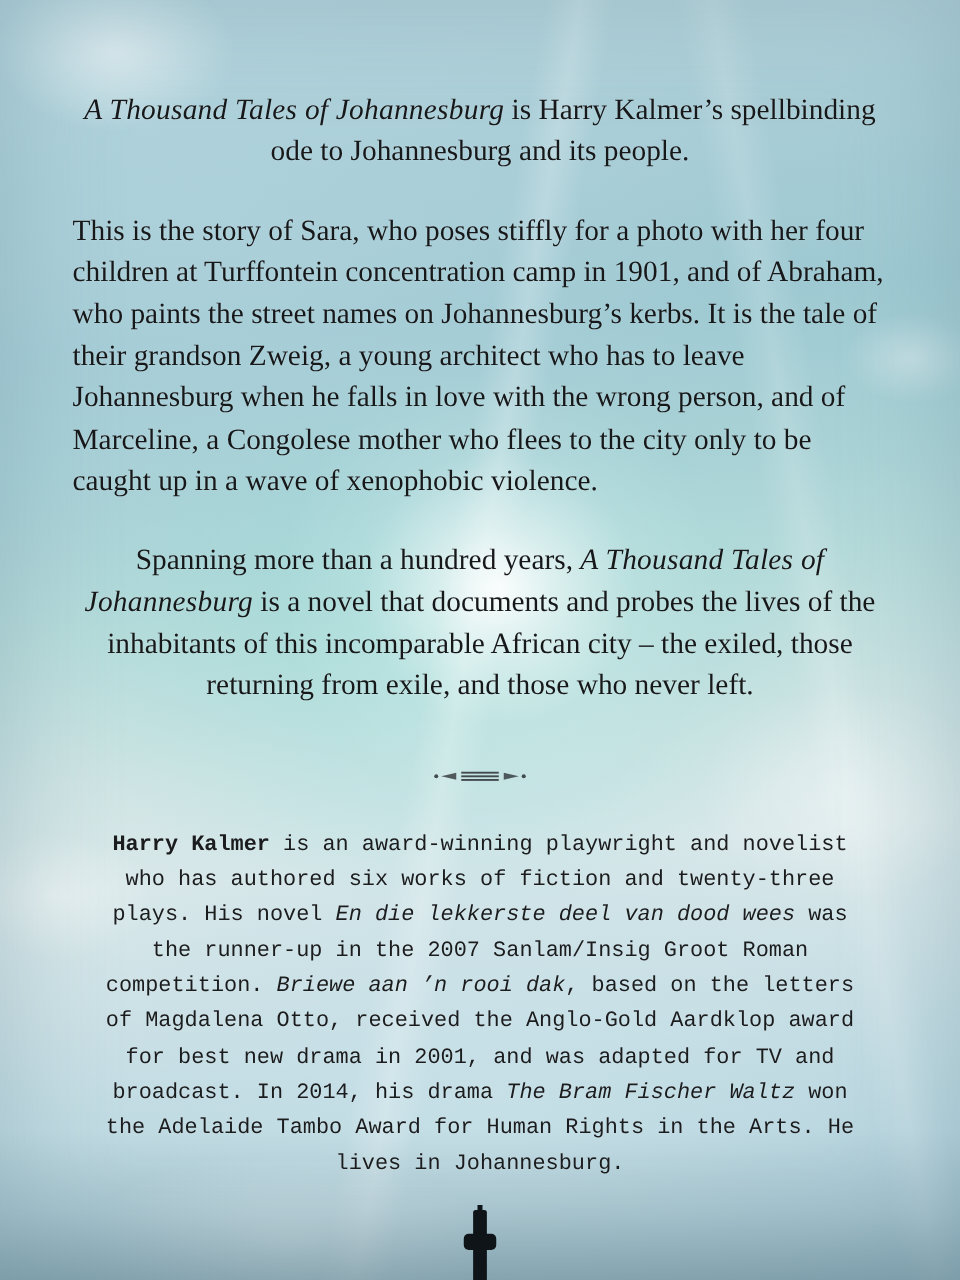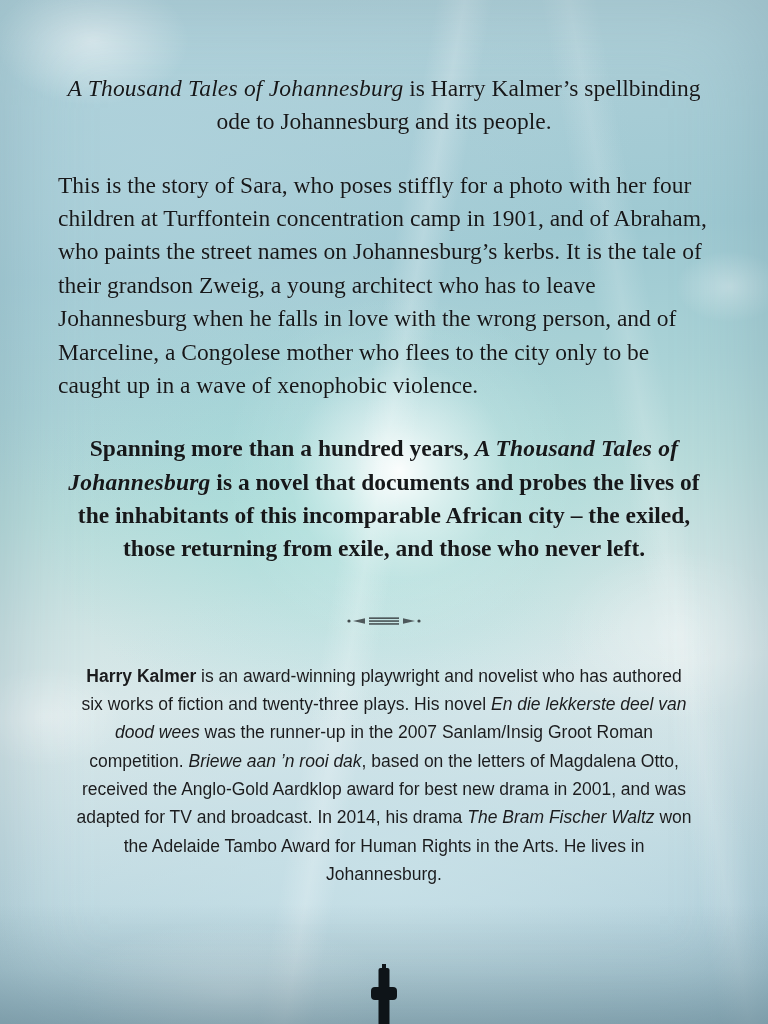--- a/index.html
+++ b/index.html
@@ -62,21 +62,21 @@
     font-family: "Liberation Serif", serif;
     font-size: 23.5px;
     line-height: 1.42;
     text-align: center;
     margin: 0;
     text-rendering: optimizeLegibility;
     text-shadow: 0 0 1px rgba(255,255,255,0.35);
   }
   .blurb.p1 { padding-top: 72px; }
   .blurb.p2 { padding-top: 30px; text-align: left; }
-  .blurb.p3 { padding-top: 30px; font-weight: bold; }
+  .blurb.p3 { padding-top: 30px; }
 
   .title-italic {
     font-style: italic;
     font-family: "Liberation Serif", serif;
     letter-spacing: 0.2px;
   }
 
   
   .divider {
     margin: 44px auto 0;
@@ -85,21 +85,21 @@
     align-items: center;
     justify-content: center;
     height: 22px;
   }
   .divider svg { display: block; opacity: 0.82; }
 
   .bio {
     margin: 30px 0 0;
     padding: 0 18px;
     color: #1a1c1e;
-    font-family: Liberation Sans, sans-serif;
+    font-family: Liberation Mono, monospace;
     font-size: 17.5px;
     line-height: 1.62;
     text-align: center;
     text-shadow: 0 0 1px rgba(255,255,255,0.3);
   }
   .bio b { font-weight: 700; }
   .bio i { font-style: italic; }
 
   
   .tower {

